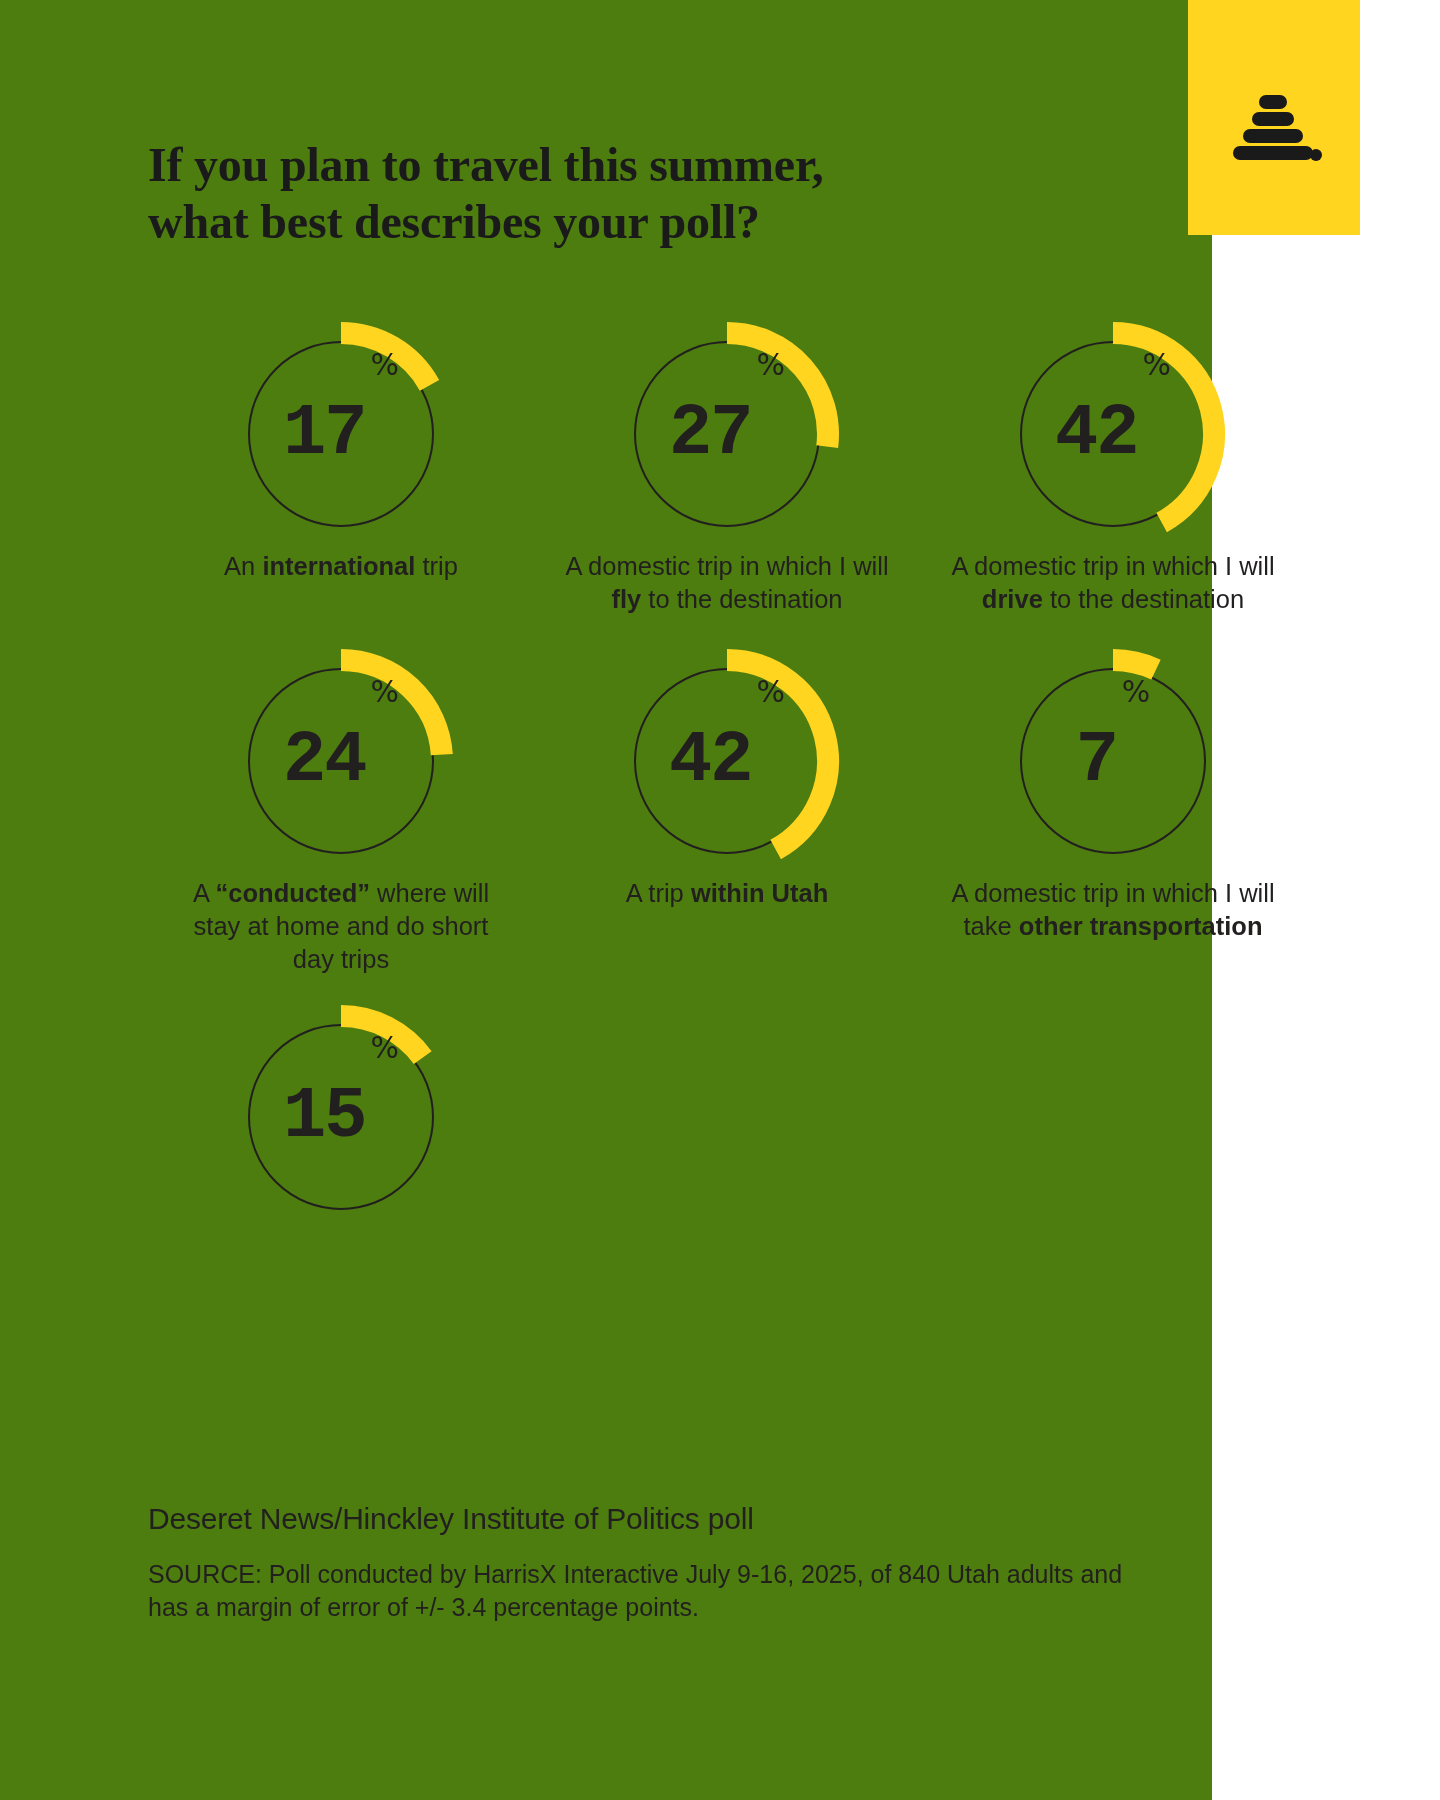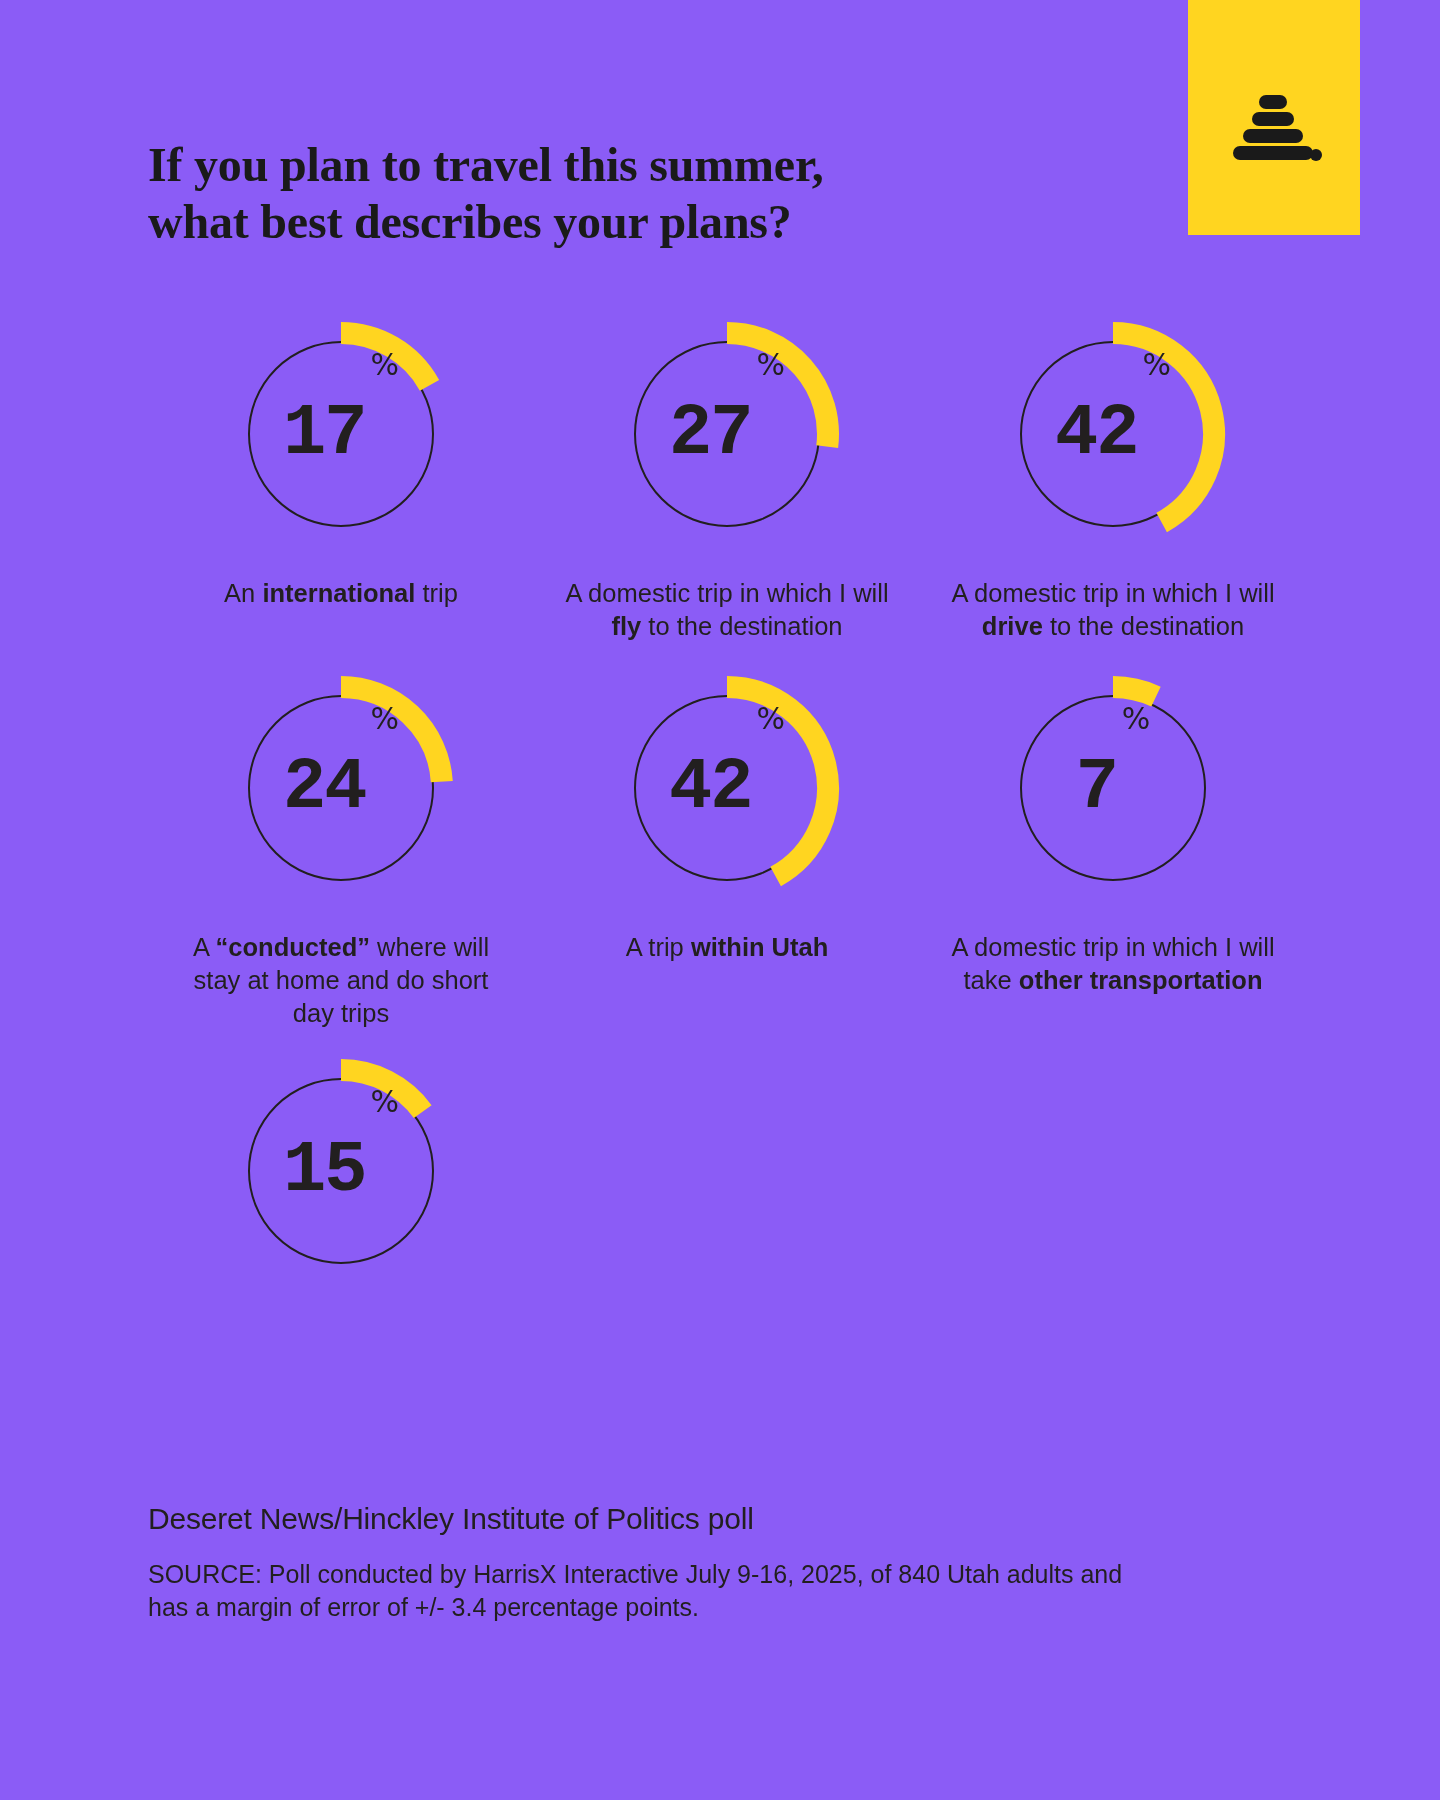--- a/index.html
+++ b/index.html
@@ -10,23 +10,23 @@
   body {
     width: 1440px;
     height: 1800px;
     position: relative;
     font-family: "Liberation Sans", sans-serif;
     color: #221f1f;
     overflow: hidden;
   }
   .page {
     position: relative;
-    width: 1440px;
+    width: 1212px;
     height: 1800px;
-    background: #8b5cf6;
+    background: #4d7c0f;
   }
 
   
   .logo-block {
     position: absolute;
     top: 0;
     left: 1188px;
     width: 172px;
     height: 235px;
     background: #ffd520;
@@ -97,21 +97,21 @@
     font-family: "DejaVu Sans", sans-serif;
     font-weight: normal;
     font-size: 30px;
     line-height: 1;
     color: #221f1f;
     align-self: flex-start;
     margin-top: 32px;
     margin-left: 5px;
   }
   .caption {
-    margin-top: 27px;
+    margin-top: 0;
     text-align: center;
     font-size: 25.5px;
     line-height: 1.28;
     color: #221f1f;
     width: 340px;
   }
   .caption b { font-weight: bold; }
 
   .row-2 { margin-top: 30px; }
   .row-3 { margin-top: 26px; }
@@ -148,21 +148,21 @@
         <path d="M33 23 h28 a7 7 0 0 1 0 14 h-28 a7 7 0 0 1 0-14 z" fill="#1a1a1a"></path>
         <path d="M24 40 h46 a7 7 0 0 1 0 14 h-46 a7 7 0 0 1 0-14 z" fill="#1a1a1a"></path>
         <path d="M14 57 h66 a7 7 0 0 1 0 14 h-66 a7 7 0 0 1 0-14 z" fill="#1a1a1a"></path>
         <circle cx="90" cy="66" r="6" fill="#1a1a1a"></circle>
       </svg>
     </div>
   </div>
 
   <h1 class="headline">
     <span>If you plan to travel this summer,</span><br>
-    <span>what best describes your plans?</span>
+    <span>what best describes your poll?</span>
   </h1>
 
   <div class="grid">
     <div class="row row-1">
       <div class="cell">
           <div class="donut-wrap">
             <svg width="232" height="232" viewBox="0 0 232 232">
               <circle cx="116" cy="116" r="92" fill="none" stroke="#221f1f" stroke-width="2"></circle>
               <path d="M 116 15 A 101 101 0 0 1 204.50697468443025 67.34287891572677" fill="none" stroke="#ffd520" stroke-width="22" stroke-linecap="butt"></path>
             </svg>

